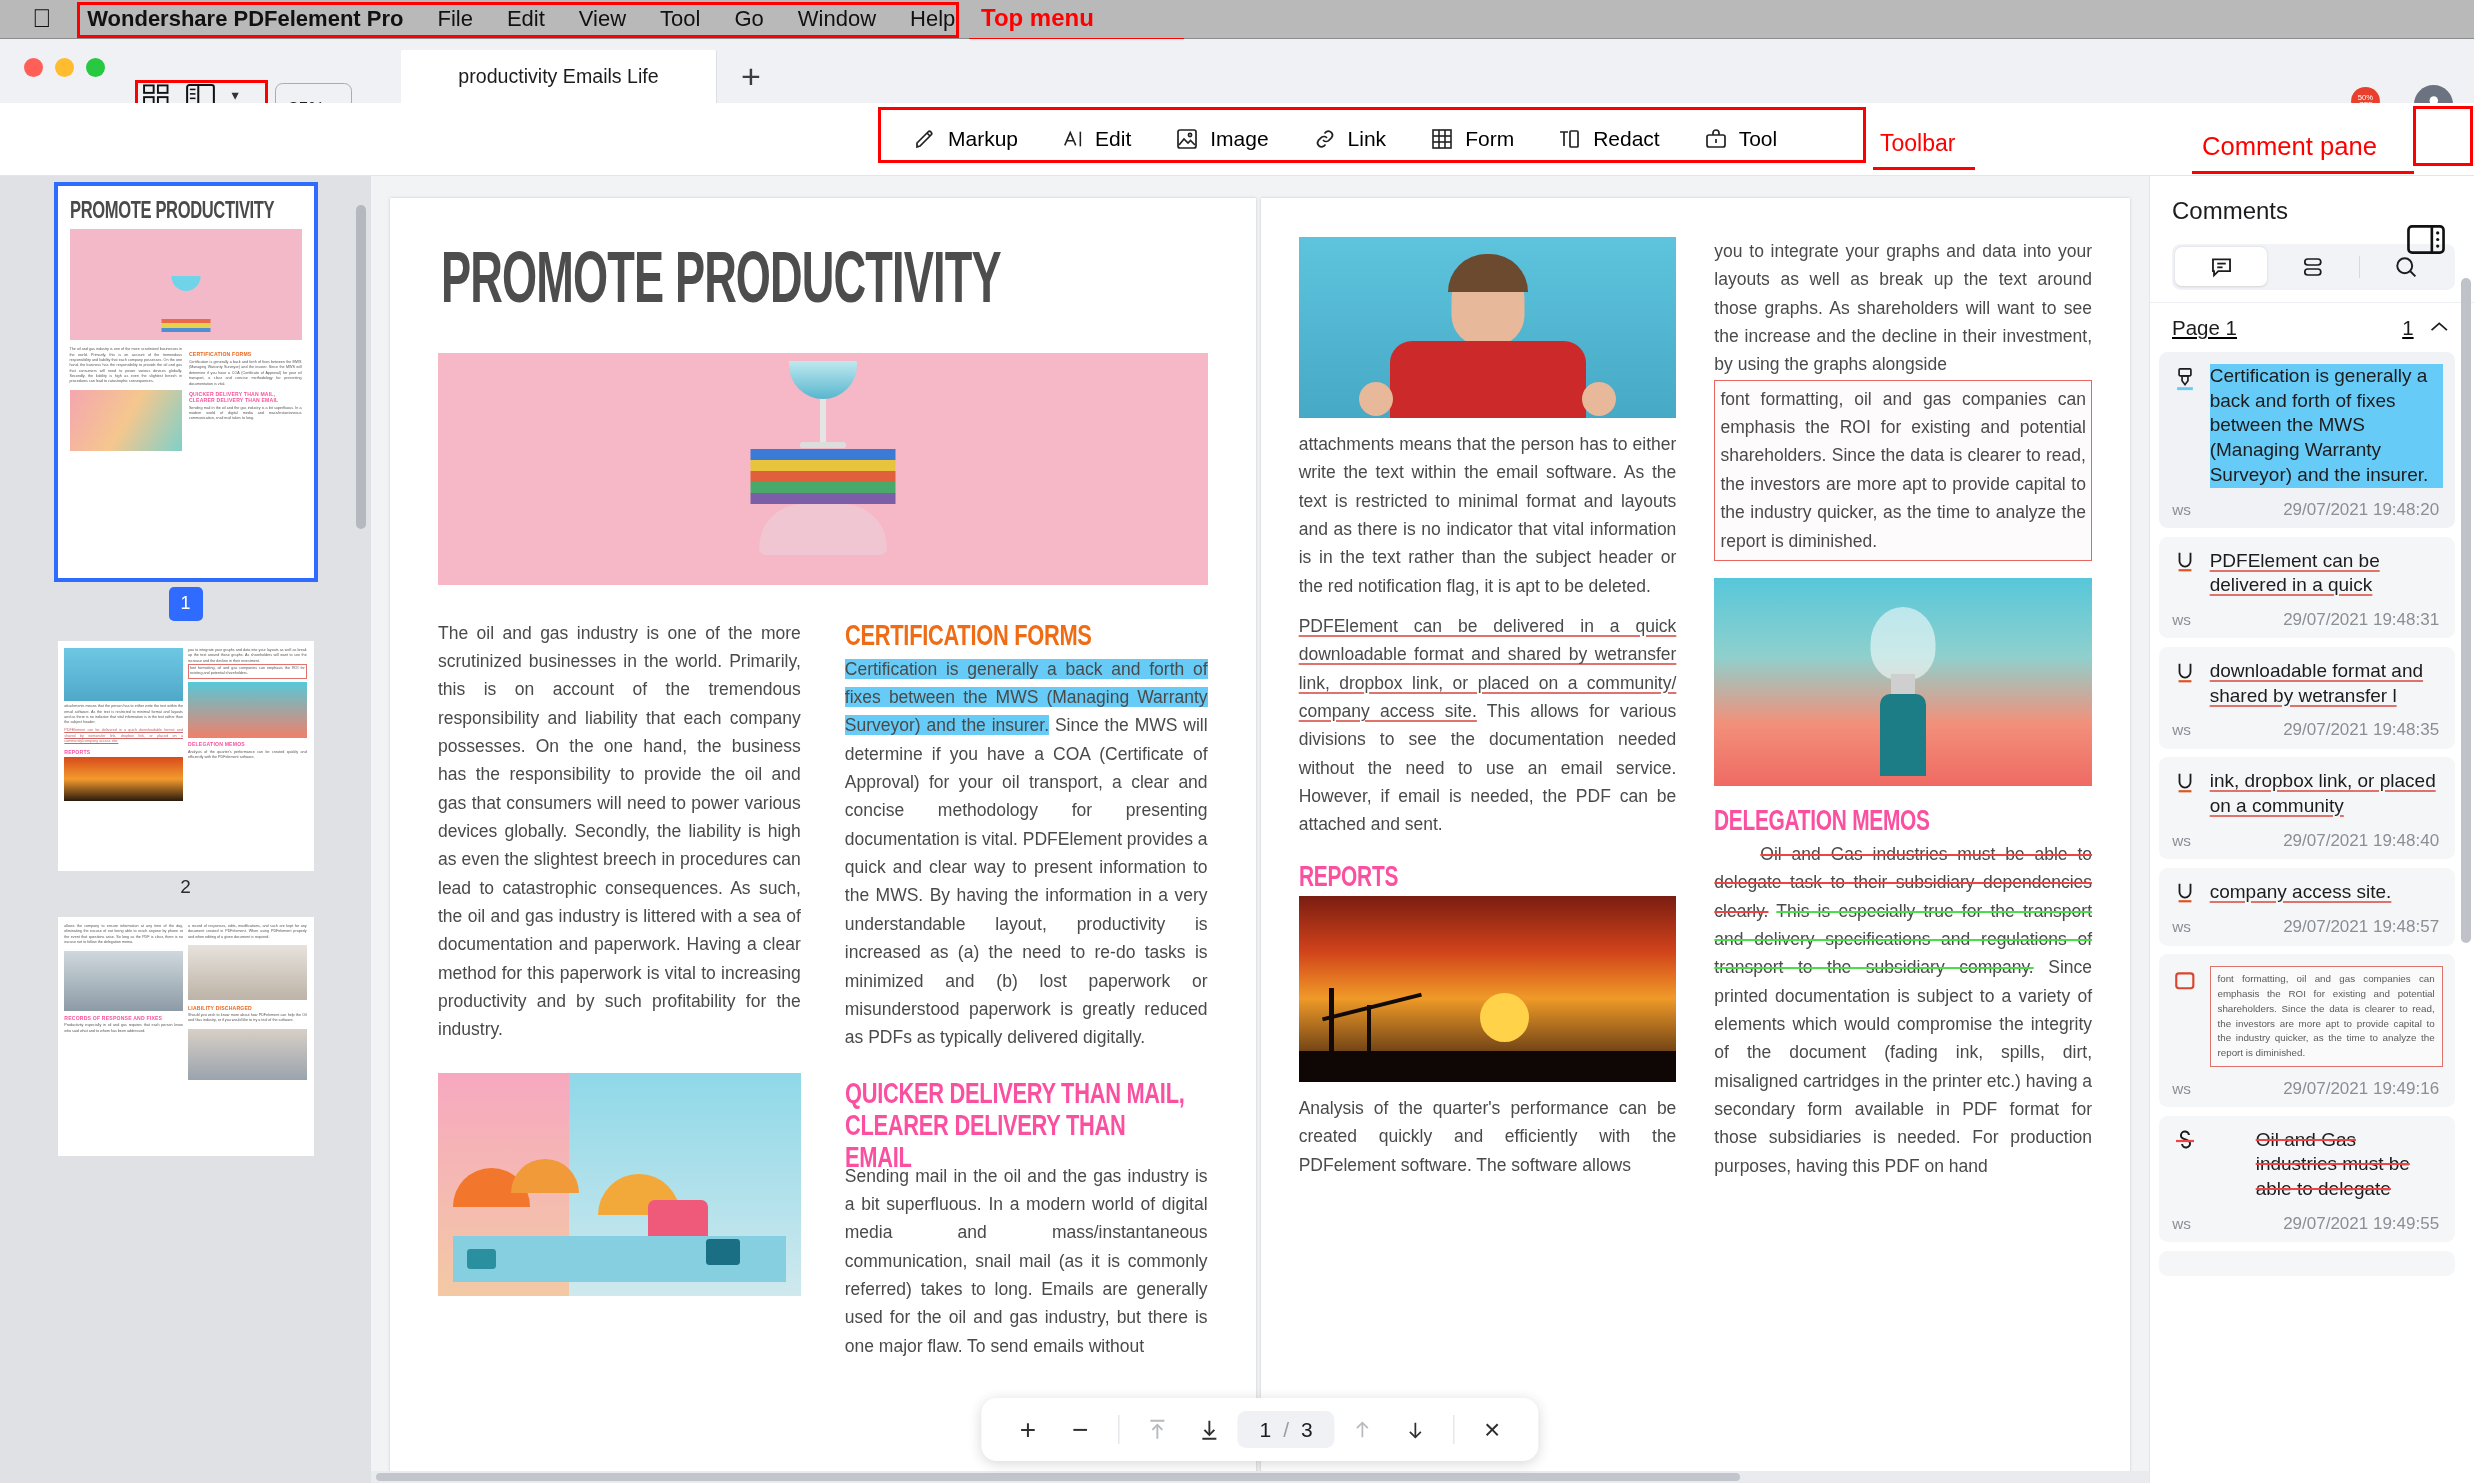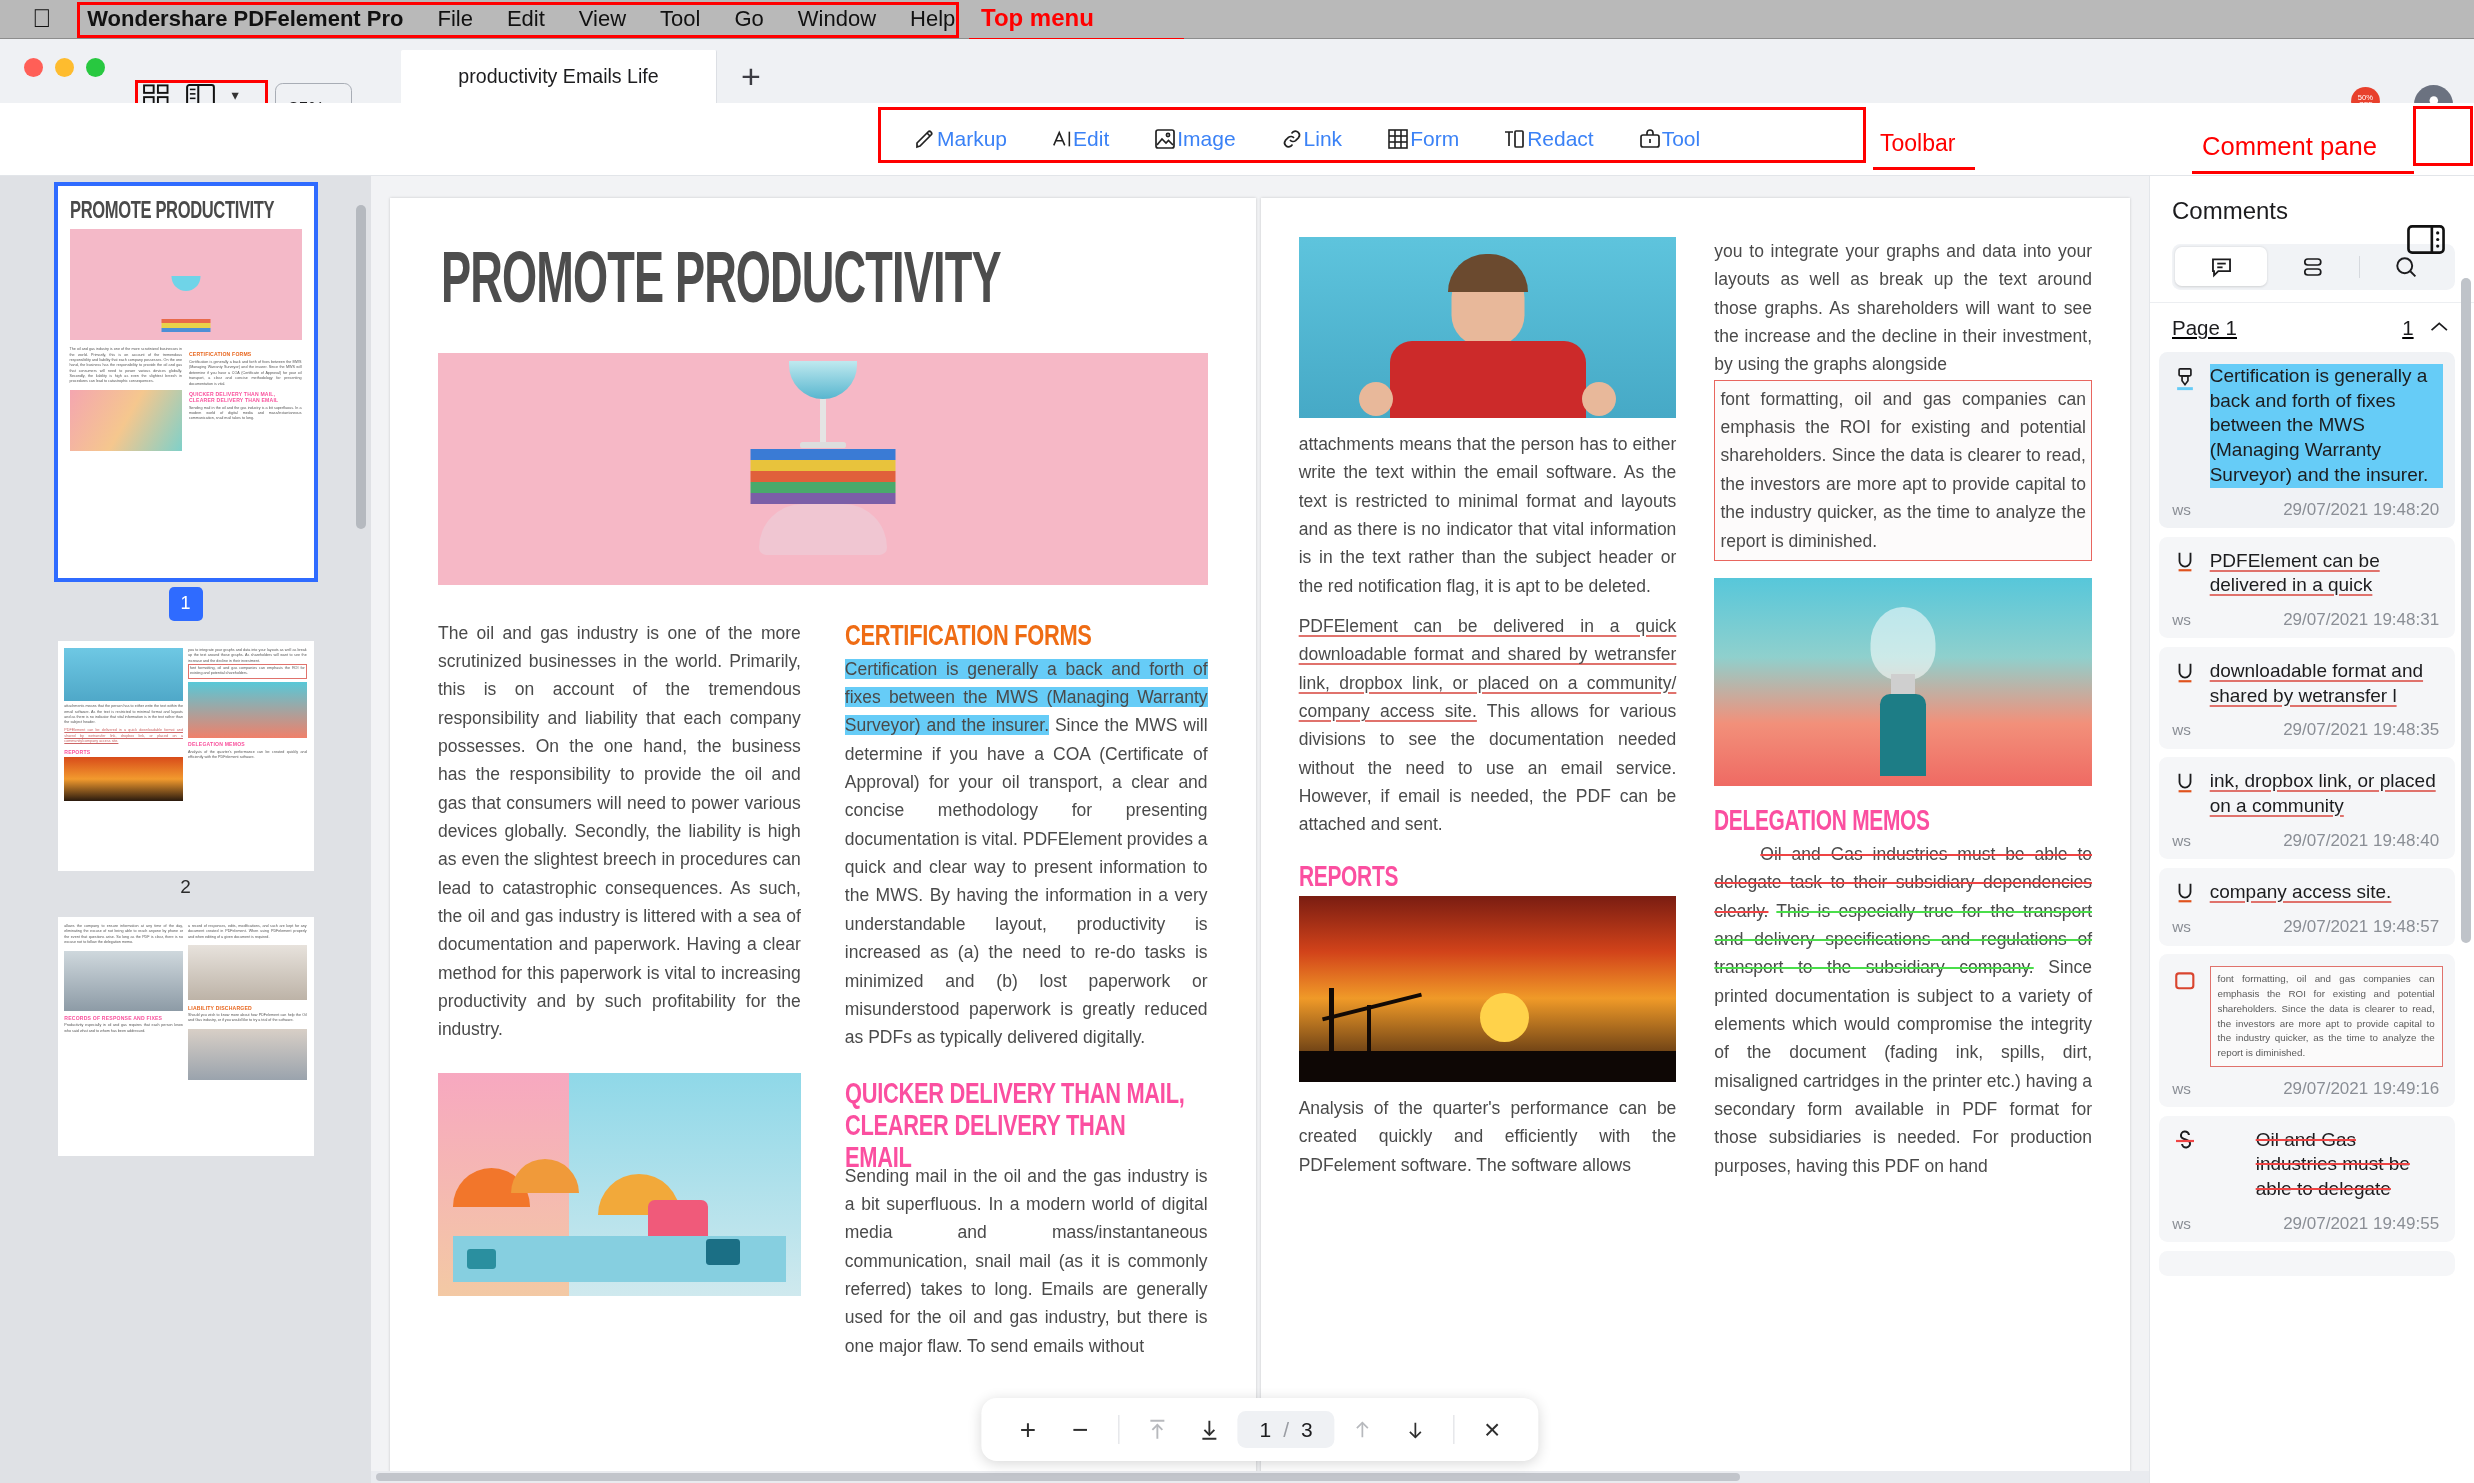--- a/index.html
+++ b/index.html
@@ -71,22 +71,22 @@
 
   .tb-right { position:absolute; right:22px; top:46px; display:flex; align-items:center; gap:29px; }
   .avatar-c { width:39px;height:39px;border-radius:50%;background:#6b7280; display:flex;align-items:center;justify-content:center;}
 
   
   .toolrow {
     height:73px; background:#ffffff; position:relative; border-bottom:0.9px solid #e2e5e9;
   }
   .tools { position:absolute; left:891px; top:12px; display:flex; align-items:center; gap:0; }
   .tool {
-    display:flex; align-items:center; padding:0 22px; height:48px;
-    font-size:21px; color:#3b82f6; cursor:pointer; white-space:nowrap;
+    display:flex; align-items:center; gap:11px; padding:0 22px; height:48px;
+    font-size:21px; color:#000000; cursor:pointer; white-space:nowrap;
   }
   .tool svg{display:block;}
   .ann-toolbar-box{
     position:absolute; left:878px; top:107px; width:988px; height:56px;
     border:3.4px solid #ff0000; pointer-events:none; z-index:40;
   }
   .ann-toolbar-label{
     position:absolute; left:1880px; top:130px; color:#ff0000; font-size:23px; font-weight:400; z-index:41;
   }
   .ann-toolbar-underline{

